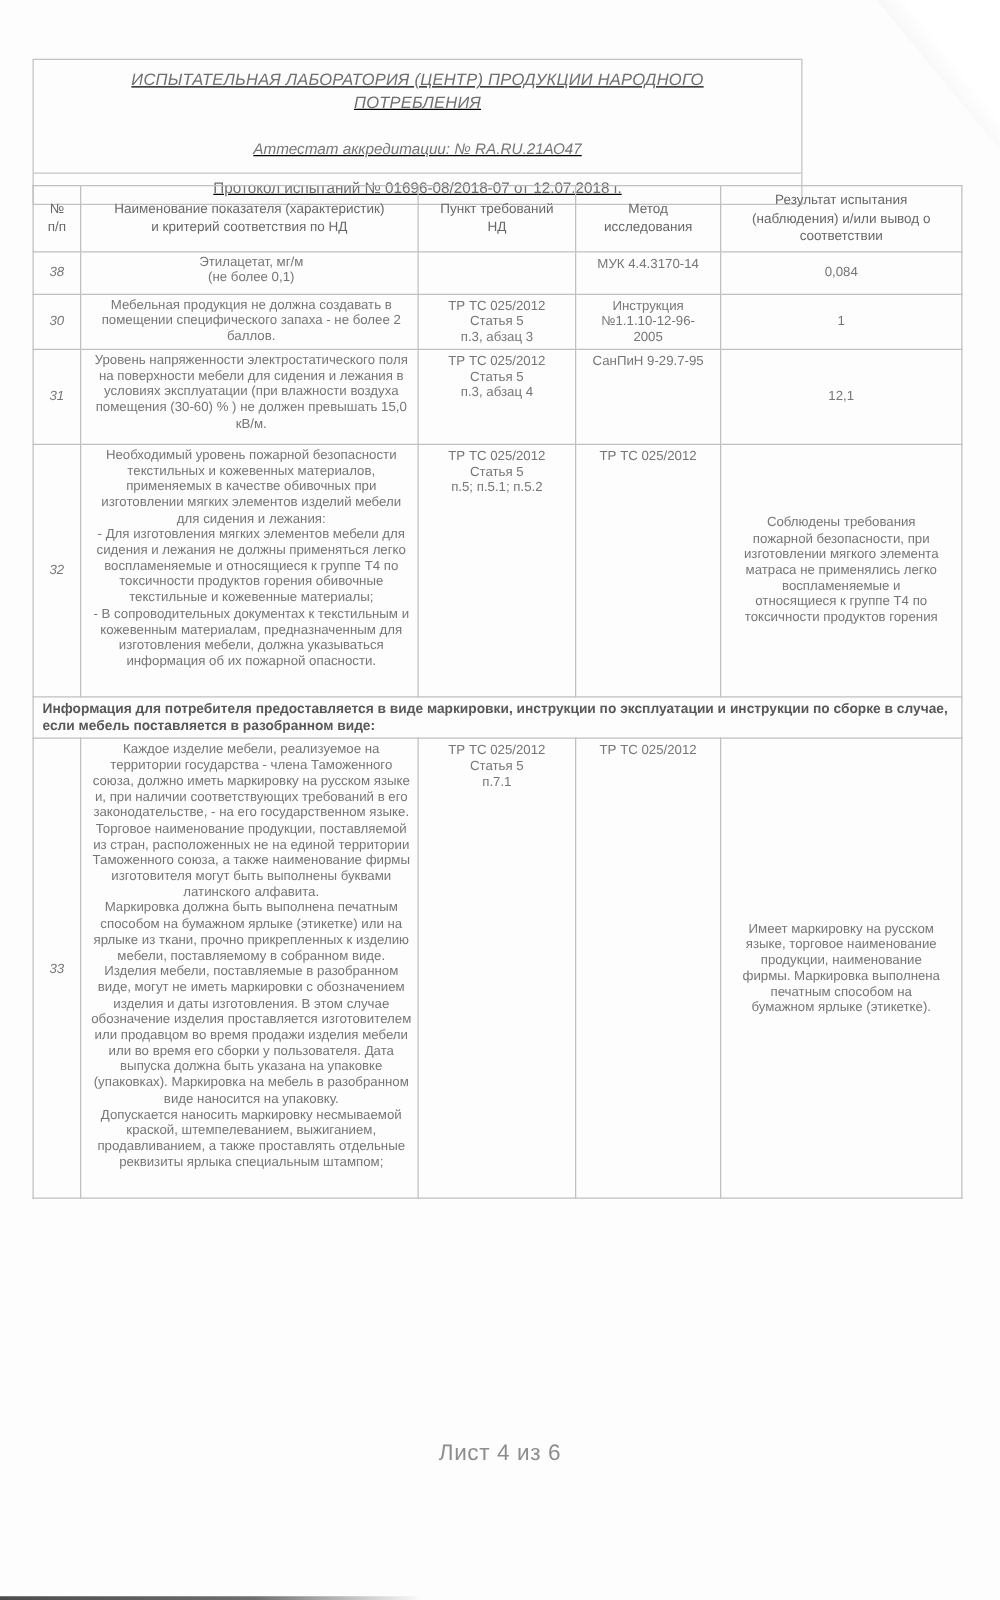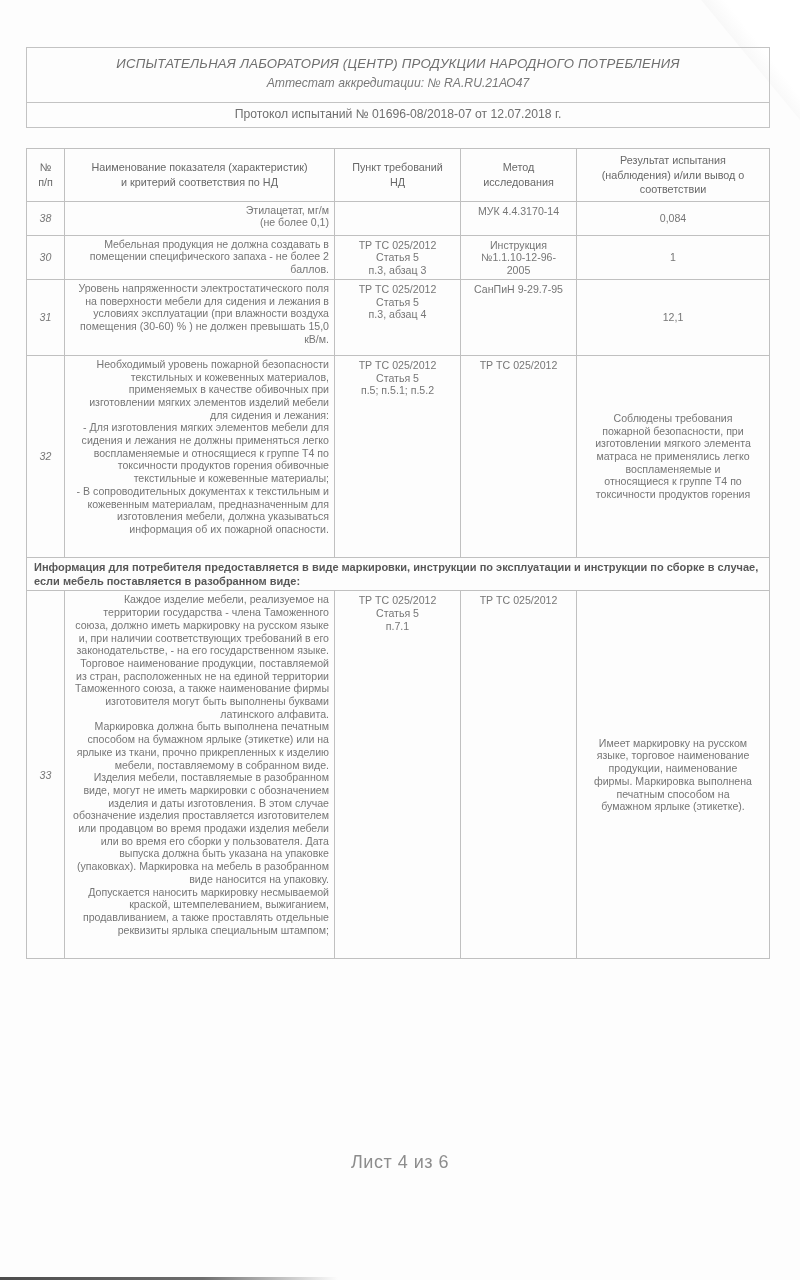--- a/index.html
+++ b/index.html
@@ -14,53 +14,53 @@
     clip-path:polygon(5% 0, 100% 0, 100% 100%);
     background:linear-gradient(232deg, #ffffff 38%, #f0f0f0 62%, #dadada 80%, #b9b9b9 94%, #a3a3a3 100%);
   }
   
   .bottom-edge {
     position:absolute; left:0; bottom:0; width:338px; height:3px;
     background:linear-gradient(to right, #4c4c4c 0%, #6e6e6e 60%, rgba(110,110,110,0) 100%);
   }
 
   .header-box {
-    position:absolute; left:26px; top:47px; width:744px;
-    border:1px solid #c3c3c3; box-sizing:border-box; background:transparent;
+    position:absolute; left:26px; top:47px; width:616px;
+    border:1px solid #c3c3c3; box-sizing:border-box; background:transparent;text-decoration:underline;
   }
   .lab-block {
     text-align:center; padding:7px 28px 12px;
     border-bottom:1px solid #c3c3c3;
   }
   .lab-line {
     font-style:italic; font-size:13.2px; line-height:1.4; color:#6f6f6f;
     letter-spacing:.2px;
   }
   .accr-line {
-    font-style:italic; font-size:12.2px; color:#787878; margin-top:3px;
+    font-style:italic; font-size:12.2px; color:#787878; margin-top:20px;
   }
   .protocol-row {
     text-align:center; font-size:12.2px; color:#6f6f6f; padding:4px 0 6px;
   }
 
   .table-wrap { position:absolute; left:26px; top:148px; width:744px; }
   table { border-collapse:collapse; width:100%; table-layout:fixed; }
   th, td {
     border:1px solid #c0c0c0; white-space:pre-line; box-sizing:border-box;
   }
   th {
     font-weight:normal; font-size:10.8px; line-height:1.35; color:#686868;
     text-align:center; vertical-align:middle; padding:4px 3px; height:52px;
   }
   td {
     font-size:10.6px; line-height:1.2; color:#767676;
     vertical-align:top; padding:2px 6px;
   }
   td.num    { font-style:italic; text-align:center; vertical-align:middle; padding:2px 1px; }
-  td.name   { text-align:right; padding:2px 5px 2px 8px; }
+  td.name   { text-align:center; padding:2px 5px 2px 8px; }
   td.clause { text-align:center; padding-top:3px; }
   td.method { text-align:center; padding-top:3px; }
   td.result { text-align:center; vertical-align:middle; padding:3px 16px;margin-top:36px; }
 
   tr.r-29 { height:34px; }
   tr.r-30 { height:40px; }
   tr.r-31 { height:76px; }
   tr.r-32 { height:202px; }
   tr.r-33 { height:368px; }
   tr.section-row { height:31px; }

